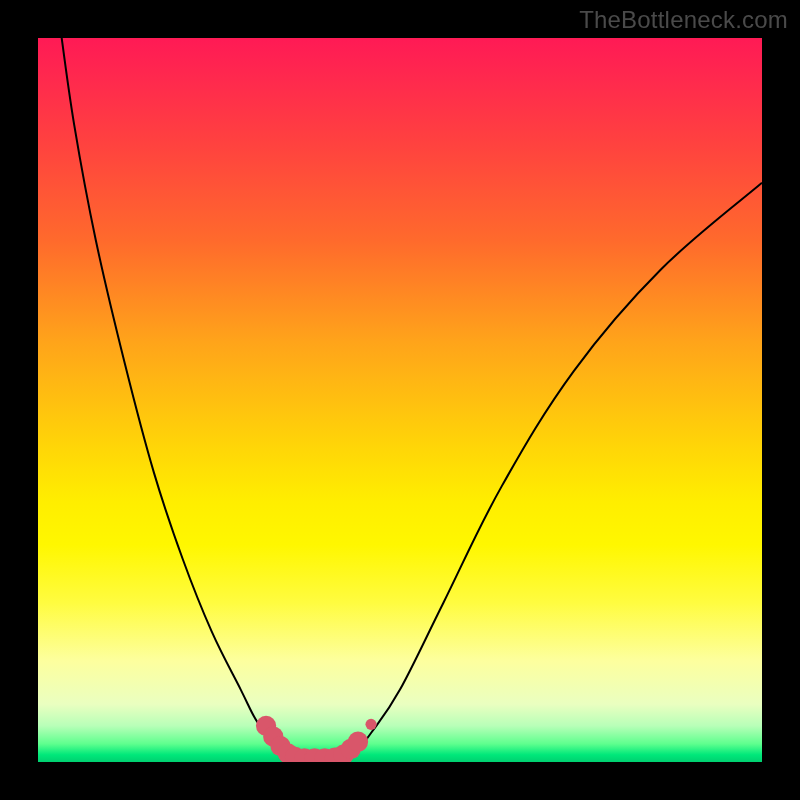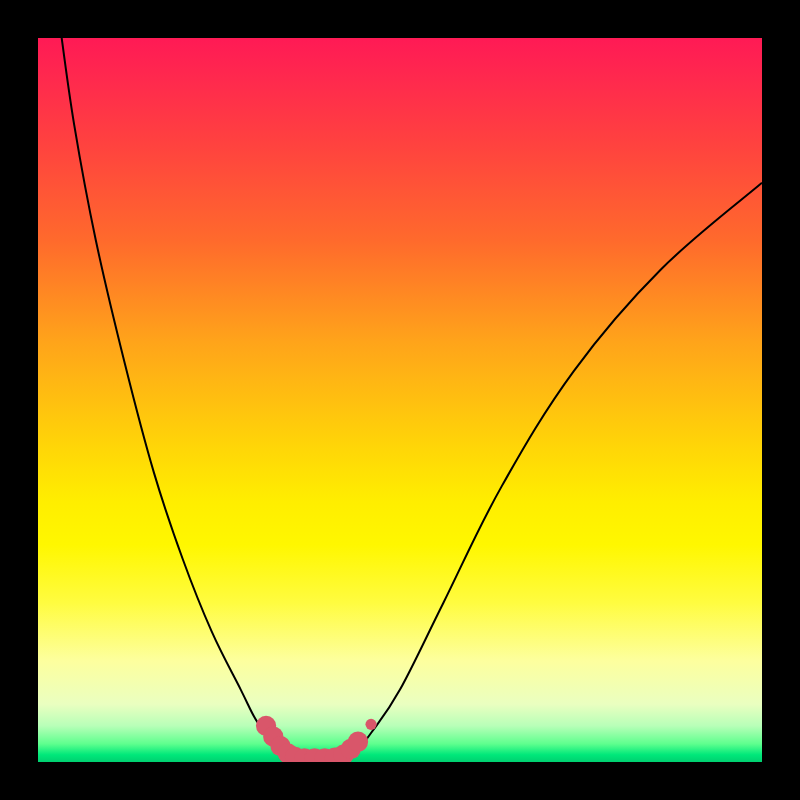--- a/index.html
+++ b/index.html
@@ -87,13 +87,14 @@
           <circle cx="276.568" cy="720.38" r="10.136" fill="#d9566a"></circle>
           <circle cx="286.704" cy="720.38" r="10.136" fill="#d9566a"></circle>
           <circle cx="296.84" cy="719.656" r="10.136" fill="#d9566a"></circle>
           <circle cx="305.528" cy="716.76" r="10.136" fill="#d9566a"></circle>
           <circle cx="312.76800000000003" cy="710.968" r="10.136" fill="#d9566a"></circle>
           <circle cx="320.008" cy="703.728" r="10.136" fill="#d9566a"></circle>
           <circle cx="333.04" cy="686.352" r="5.5748" fill="#d9566a"></circle>
         </g>
     </svg>
   </div>
+  <div class="watermark">TheBottleneck.com</div>
 </div>
 
 </body></html>

